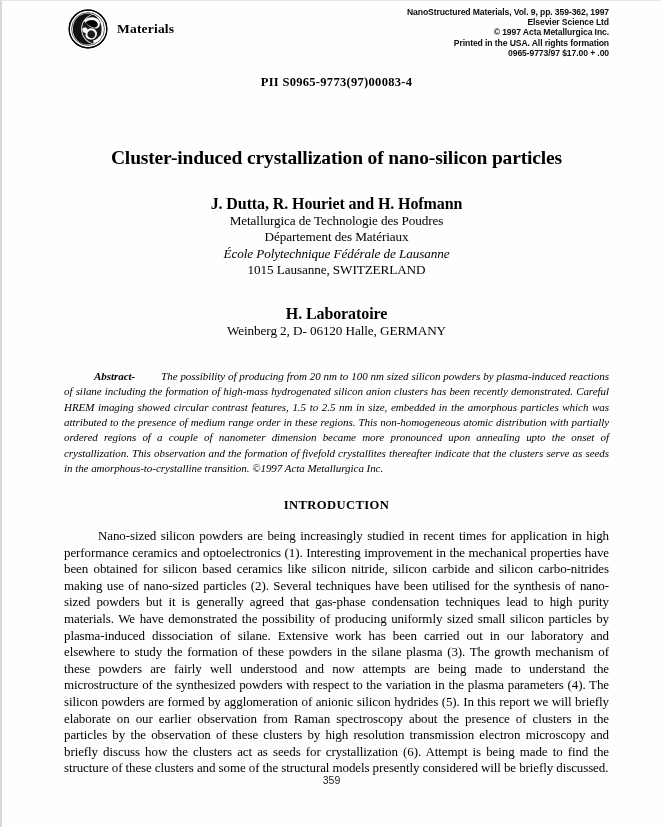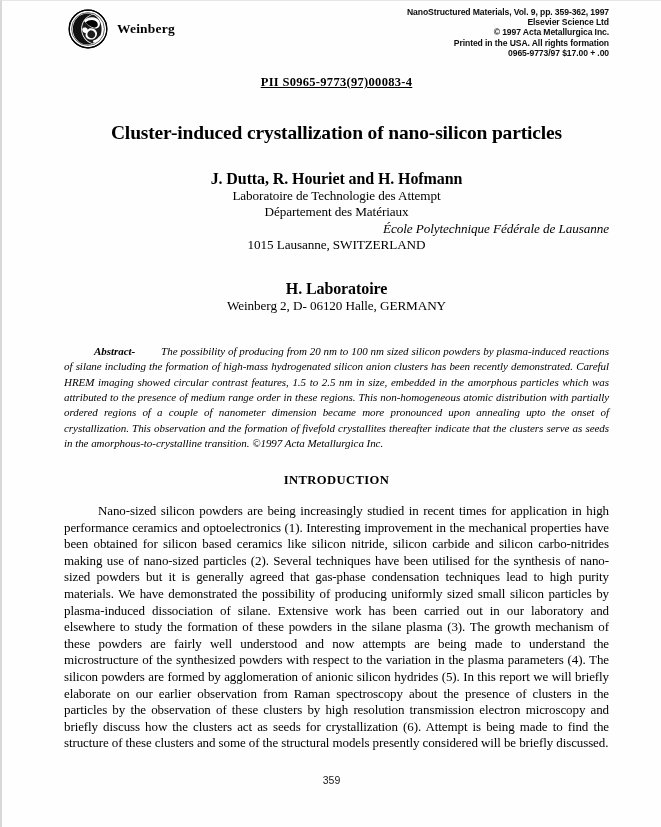--- a/index.html
+++ b/index.html
@@ -71,46 +71,45 @@
   .journal-info div { white-space: nowrap; }
 
   
   .pii {
     text-align: center;
     font-family: "Liberation Serif", serif;
     font-weight: bold;
     font-size: 12.5px;
     margin-top: 10px;
     letter-spacing: 0.3px;
-    text-decoration: underline;
   }
 
   
   .paper-title {
     text-align: center;
     font-weight: bold;
     font-size: 19.5px;
-    margin-top: 32px;
+    margin-top: 57px;
     letter-spacing: -0.15px;
   }
 
   
   .author-block { text-align: center; margin-top: 26px; }
   .author-block.second { margin-top: 26px; }
   .authors {
     font-weight: bold;
     font-size: 16px;
     letter-spacing: -0.1px;
   }
   .affil {
     font-size: 13.2px;
     line-height: 16.4px;
     letter-spacing: -0.1px;
   }
-  .affil.italic { font-style: italic; text-align: right; }
+  .affil.italic { font-style: italic; }
 
   
   .abstract {
     margin-top: 30px;
     font-style: italic;
     font-size: 11px;
     line-height: 15.3px;
     text-align: justify;
     text-indent: 30px;
     letter-spacing: -0.05px;
@@ -167,39 +166,39 @@
             <path d="M62 14 C46 19 35 33 35 50 C35 67 46 81 62 86 C74 82 84 67 84 50 C84 33 74 18 62 14 Z" fill="#1a1a1a"></path>
             <path d="M40 30 C46 20 62 18 72 24 C80 29 82 38 78 44 C74 50 66 50 60 47 C54 44 48 38 40 30 Z" fill="#ffffff"></path>
             <path d="M44 34 C50 27 62 26 69 30 C75 33 76 40 73 44 C69 48 62 47 57 44 C52 41 48 38 44 34 Z" fill="#000000"></path>
             <path d="M57 48 C64 48 70 52 72 58 C74 65 70 72 64 75 C58 78 50 76 46 71 C42 66 44 57 50 51 C52 49 54 48 57 48 Z" fill="#ffffff"></path>
             <path d="M56 53 C62 53 67 57 68 62 C69 67 66 72 61 73 C56 74 51 71 49 67 C47 62 50 55 56 53 Z" fill="#1d1d1d"></path>
             <path d="M38 47 C42 45 47 46 49 50 C51 54 49 59 45 60 C41 61 37 58 36 54 C35 51 36 48 38 47 Z" fill="#ffffff"></path>
             <path d="M64 78 C70 77 76 72 79 66 C81 72 77 80 70 83 C67 84 64 84 62 83 Z" fill="#ffffff"></path>
             <circle cx="50" cy="50" r="47" fill="none" stroke="#000000" stroke-width="3"></circle>
           </svg>
         </span>
-        <span class="brand-name">Weinberg</span>
+        <span class="brand-name">Materials</span>
       </div>
 
       <div class="journal-info">
         <div>NanoStructured Materials, Vol. 9, pp. 359-362, 1997</div>
         <div>Elsevier Science Ltd</div>
         <div>© 1997 Acta Metallurgica Inc.</div>
         <div>Printed in the USA.  All rights formation</div>
         <div>0965-9773/97 $17.00 + .00</div>
       </div>
     </div>
 
     <div class="pii">PII S0965-9773(97)00083-4</div>
 
     <h1 class="paper-title">Cluster-induced crystallization of nano-silicon particles</h1>
 
     <div class="author-block">
       <div class="authors">J. Dutta, R. Houriet and H. Hofmann</div>
-      <div class="affil">Laboratoire de Technologie des Attempt</div>
+      <div class="affil">Metallurgica de Technologie des Poudres</div>
       <div class="affil">Département des Matériaux</div>
       <div class="affil italic">École Polytechnique Fédérale de Lausanne</div>
       <div class="affil">1015 Lausanne, SWITZERLAND</div>
     </div>
 
     <div class="author-block second">
       <div class="authors">H. Laboratoire</div>
       <div class="affil">Weinberg 2, D- 06120 Halle, GERMANY</div>
     </div>
 

